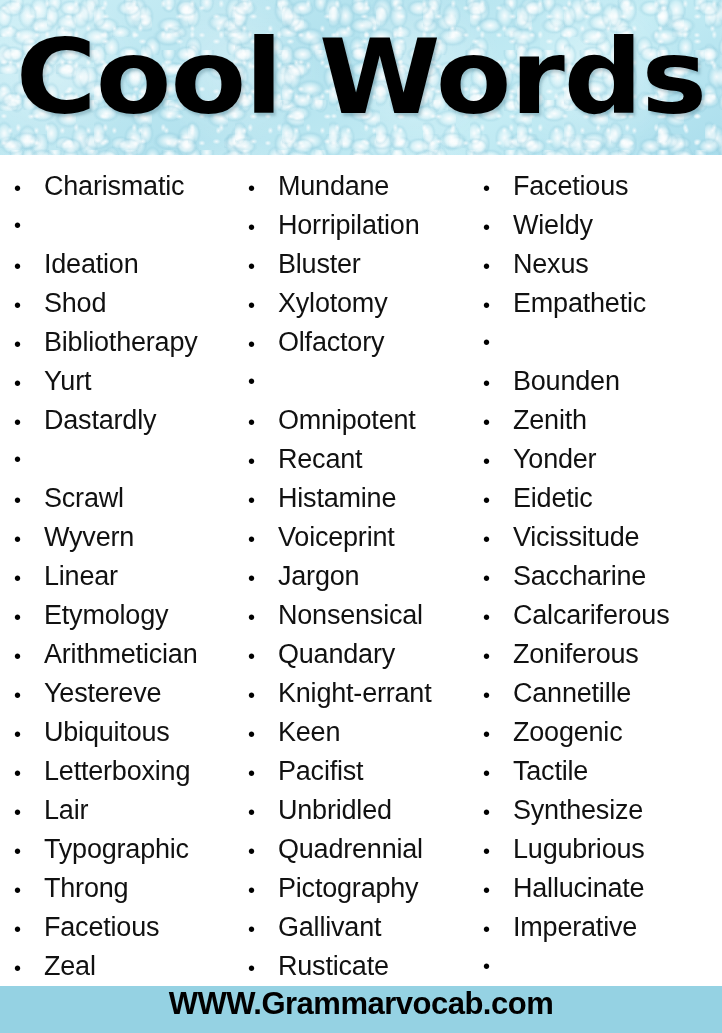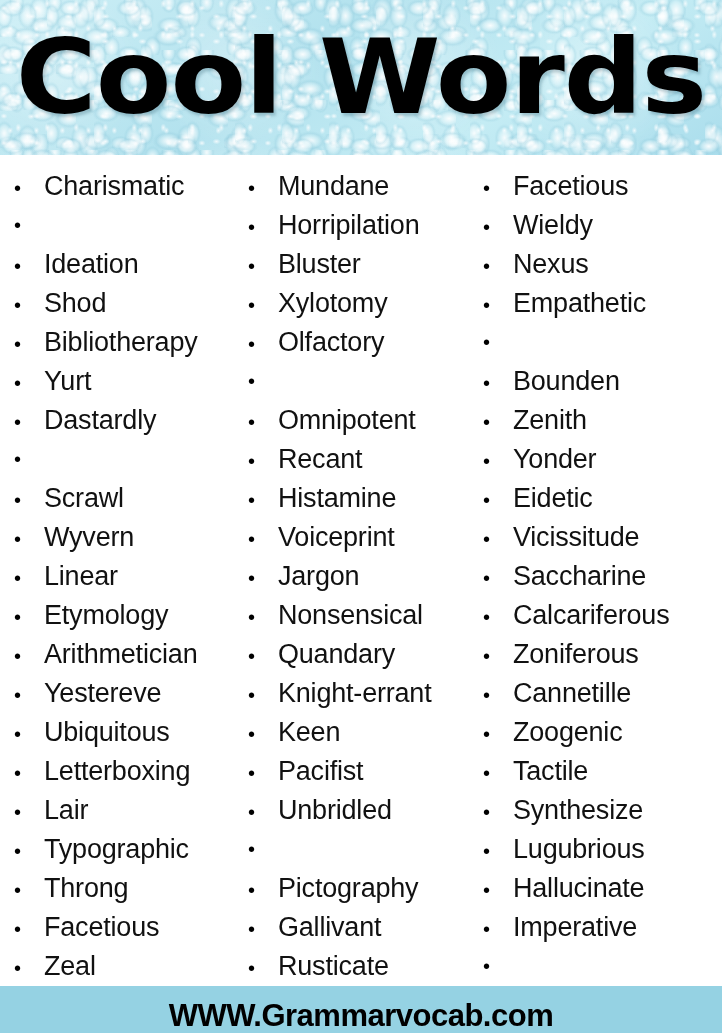--- a/index.html
+++ b/index.html
@@ -130,21 +130,21 @@
     letter-spacing: -0.2px;
   }
 
   
   .footer {
     flex: 0 0 48px;
     width: 100%;
     height: 48px;
     background: #95d2e3;
     display: flex;
-    align-items: flex-end;
+    align-items: flex-start;
     justify-content: center;
   }
   .footer-text {
     font-family: "Liberation Sans", sans-serif;
     font-weight: bold;
     font-size: 31px;
     color: #000000;
     letter-spacing: -0.5px;
     white-space: nowrap;
   }
@@ -307,20 +307,21 @@
         <li class="word-item">
           <span class="bullet">•</span>
           <span class="word-text">Pacifist</span>
         </li>
         <li class="word-item">
           <span class="bullet">•</span>
           <span class="word-text">Unbridled</span>
         </li>
         <li class="word-item">
           <span class="bullet">•</span>
+          <span class="word-text">Quadrennial</span>
         </li>
         <li class="word-item">
           <span class="bullet">•</span>
           <span class="word-text">Pictography</span>
         </li>
         <li class="word-item">
           <span class="bullet">•</span>
           <span class="word-text">Gallivant</span>
         </li>
         <li class="word-item">

